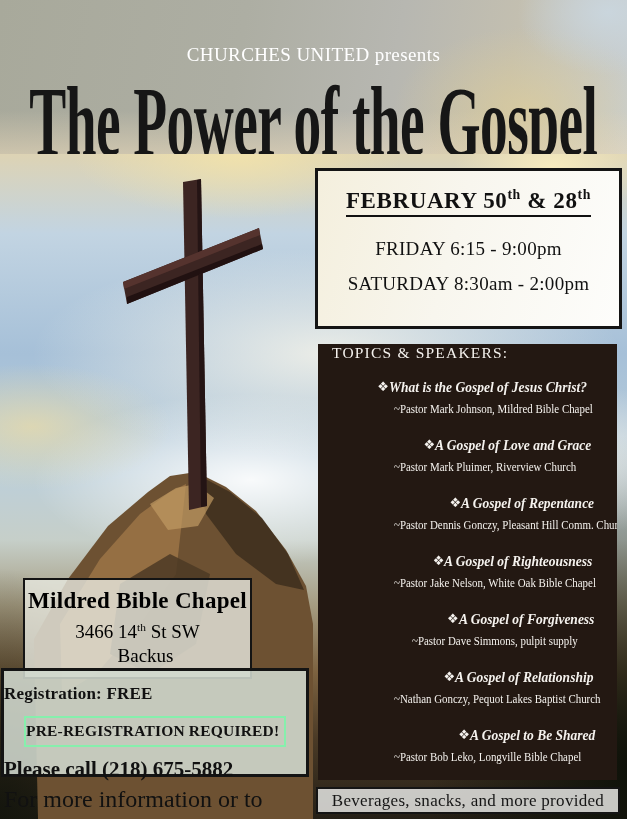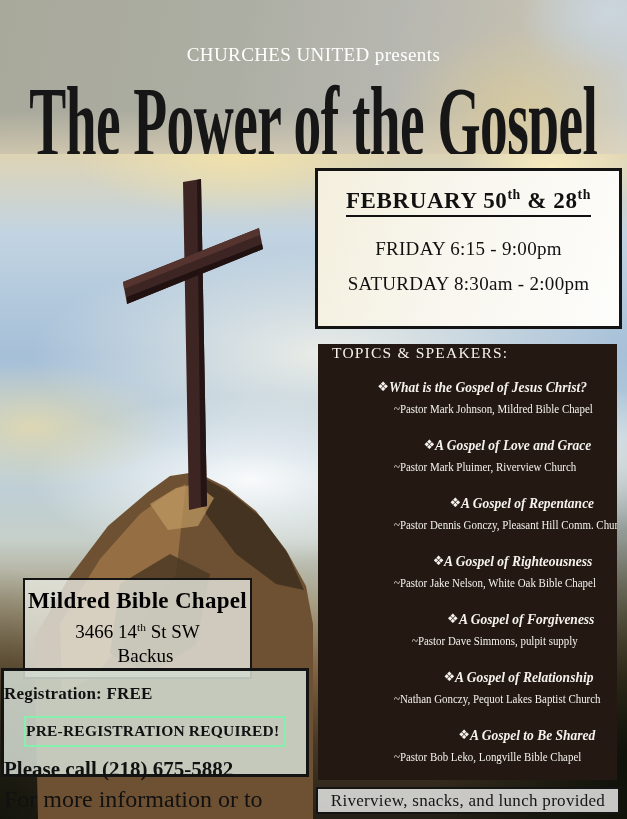--- a/index.html
+++ b/index.html
@@ -198,15 +198,15 @@
     <div class="venue-line city">Backus</div>
   </div>
 
   <div class="box reg-box">
     <div class="reg-free">Registration: FREE</div>
     <div class="reg-badge">PRE-REGISTRATION REQUIRED!</div>
     <div class="reg-phone">Please call (218) 675-5882</div>
     <div class="reg-note">For more information or to pre-register</div>
   </div>
 
-  <div class="box footer-box">Riverview, snacks, and lunch provided</div>
+  <div class="box footer-box">Beverages, snacks, and more provided</div>
 
 </div>
 
 </body></html>

